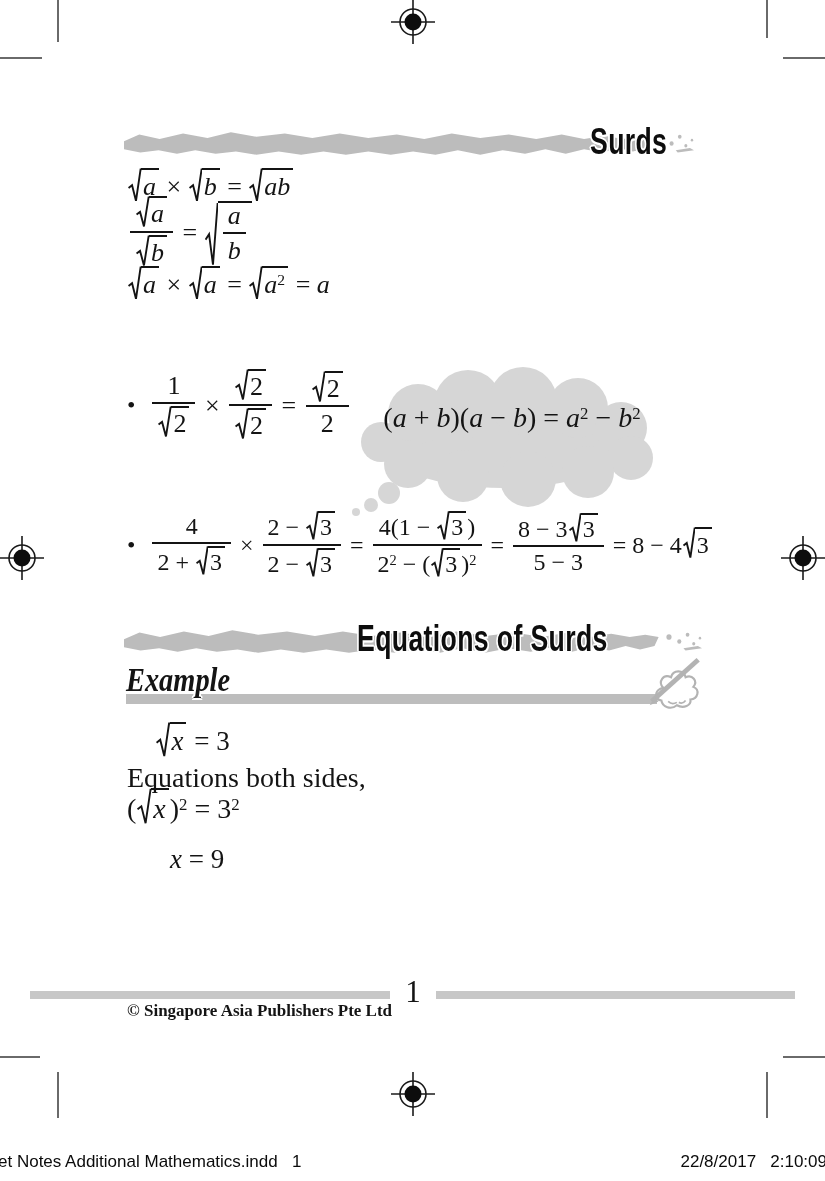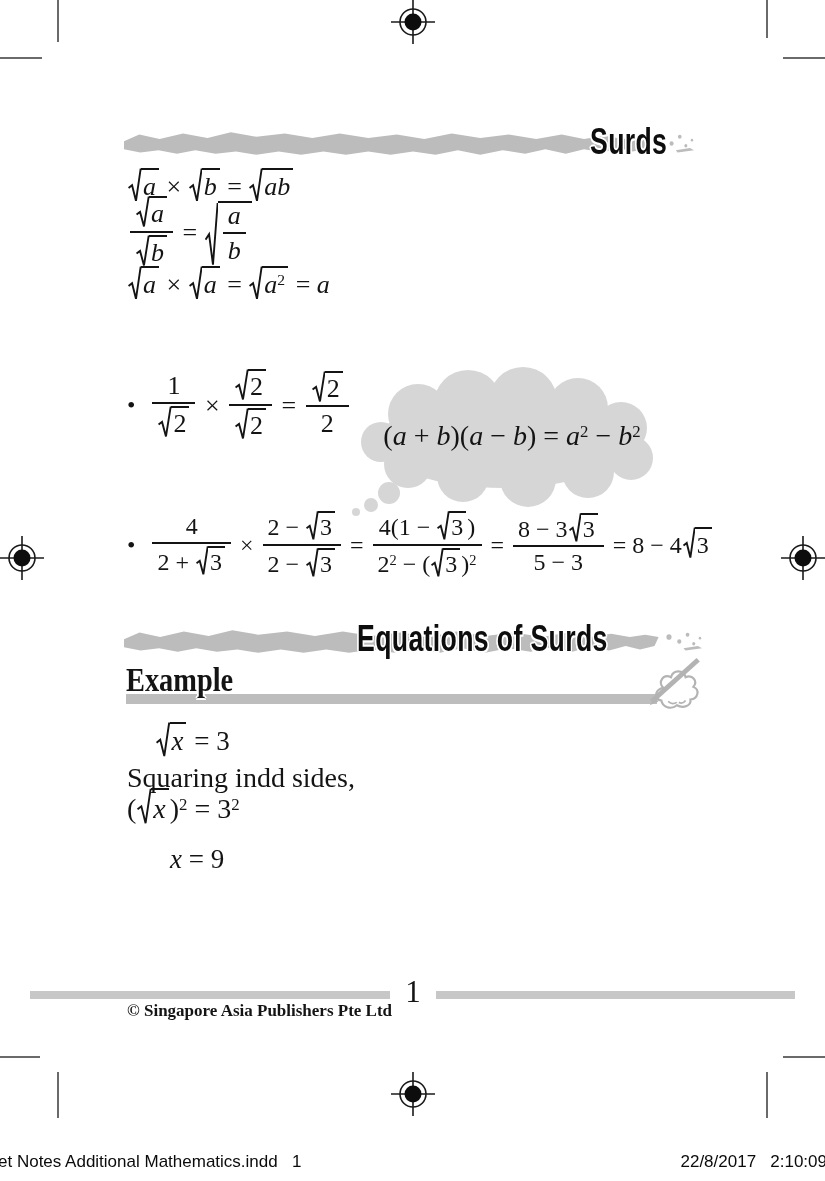--- a/index.html
+++ b/index.html
@@ -29,24 +29,24 @@
   .frac .den{display:block;border-top:2px solid currentColor;padding:2px 5px 0;line-height:1.15;}
   .sqrt{display:inline-block;position:relative;padding-left:.5em;margin:0 1px;}
   .sqrt.tall{vertical-align:middle;}
   .sqrt>.rad{position:absolute;left:0;top:0;width:.52em;height:100%;}
   .sqrt>.rbody{display:inline-block;border-top:2px solid currentColor;padding:1px 3px 0 2px;}
   .bullet{display:inline-block;vertical-align:middle;margin-right:14px;font-size:24px;transform:translateY(-3px);}
 
   
   .cloud-wrap{position:absolute;left:343px;top:366px;width:318px;height:150px;}
   .cloud-wrap svg{position:absolute;left:0;top:0;width:100%;height:100%;}
-  .cloud-text{position:absolute;left:26px;right:6px;top:54px;text-align:center;font-size:28px;white-space:nowrap;}
-
-  
-  .example-wrap{position:absolute;left:126px;top:664px;width:531px;height:46px;}
+  .cloud-text{position:absolute;left:26px;right:6px;top:36px;text-align:center;font-size:28px;white-space:nowrap;}
+
+  
+  .example-wrap{position:absolute;left:126px;top:664px;width:531px;height:46px;font-style:italic;}
   .example-rule{position:absolute;left:0;top:30px;width:531px;height:10px;background:var(--rule,#bdbdbd);}
   .example-label{position:relative;z-index:1;font-weight:bold;font-size:33px;line-height:1;display:inline-block;
           transform:scaleX(.86);transform-origin:left center;
           text-shadow:2px 0 0 #fff,-2px 0 0 #fff,0 2px 0 #fff,0 -2px 0 #fff,1.5px 1.5px 0 #fff,-1.5px -1.5px 0 #fff,1.5px -1.5px 0 #fff,-1.5px 1.5px 0 #fff;}
   .pen-icon{position:absolute;left:642px;top:654px;width:62px;height:58px;}
 
   
   .foot-rule{position:absolute;top:991px;height:8px;background:var(--rule-light,#c7c7c7);}
   .page-number{position:absolute;left:390px;top:974px;width:46px;text-align:center;font-size:31px;}
   .copyright{position:absolute;left:127px;top:1001px;font-size:17px;font-weight:bold;}
@@ -204,21 +204,21 @@
   <svg class="pen-icon" viewBox="0 0 64 58">
     <line x1="10" y1="48" x2="58" y2="5" stroke="#b3b3b3" stroke-width="5"></line>
     <path d="M8 52 L13 43 L17 48 Z" fill="#b3b3b3"></path>
     <path d="M22 34 C16 28 22 19 30 23 C32 15 43 15 45 23 C52 20 58 27 53 33 C60 36 58 45 50 46 C51 52 43 56 36 52 C30 57 21 54 20 47 C13 46 13 38 19 35 Z" fill="none" stroke="#b3b3b3" stroke-width="2.2"></path>
     <path d="M27 48 q4 4 9 1 M38 49 q4 2 7 -2" fill="none" stroke="#b3b3b3" stroke-width="1.8"></path>
   </svg>
 
   <div class="math-row" style="left:155px;top:722px;font-size:27px"><span class="sqrt"><svg viewBox="0 0 10 24" preserveAspectRatio="none" class="rad">
           <path d="M0.4 13.5 L3 11.6 L5.9 22.2 L9.3 1 L10 1" fill="none" stroke="currentColor" stroke-width="1.9" vector-effect="non-scaling-stroke"></path>
         </svg><span class="rbody"><span><i>x</i></span></span></span><span> = 3</span></div>
-  <div class="prose" style="left:127px;top:762px;font-size:28px">Squaring indd sides,</div>
+  <div class="prose" style="left:127px;top:762px;font-size:28px">Equations both sides,</div>
   <div class="math-row" style="left:127px;top:788px;font-size:28px"><span>(</span><span class="sqrt"><svg viewBox="0 0 10 24" preserveAspectRatio="none" class="rad">
           <path d="M0.4 13.5 L3 11.6 L5.9 22.2 L9.3 1 L10 1" fill="none" stroke="currentColor" stroke-width="1.9" vector-effect="non-scaling-stroke"></path>
         </svg><span class="rbody"><span><i>x</i></span></span></span><span>)</span><sup><span>2</span></sup><span> = 3</span><sup><span>2</span></sup></div>
   <div class="math-row" style="left:170px;top:843px;font-size:27px"><span><i>x</i> = 9</span></div>
 
   <div class="foot-rule" style="left:30px;width:360px"></div>
   <div class="foot-rule" style="left:436px;width:359px"></div>
   <div class="page-number">1</div>
   <div class="copyright">© Singapore Asia Publishers Pte Ltd</div>
 

